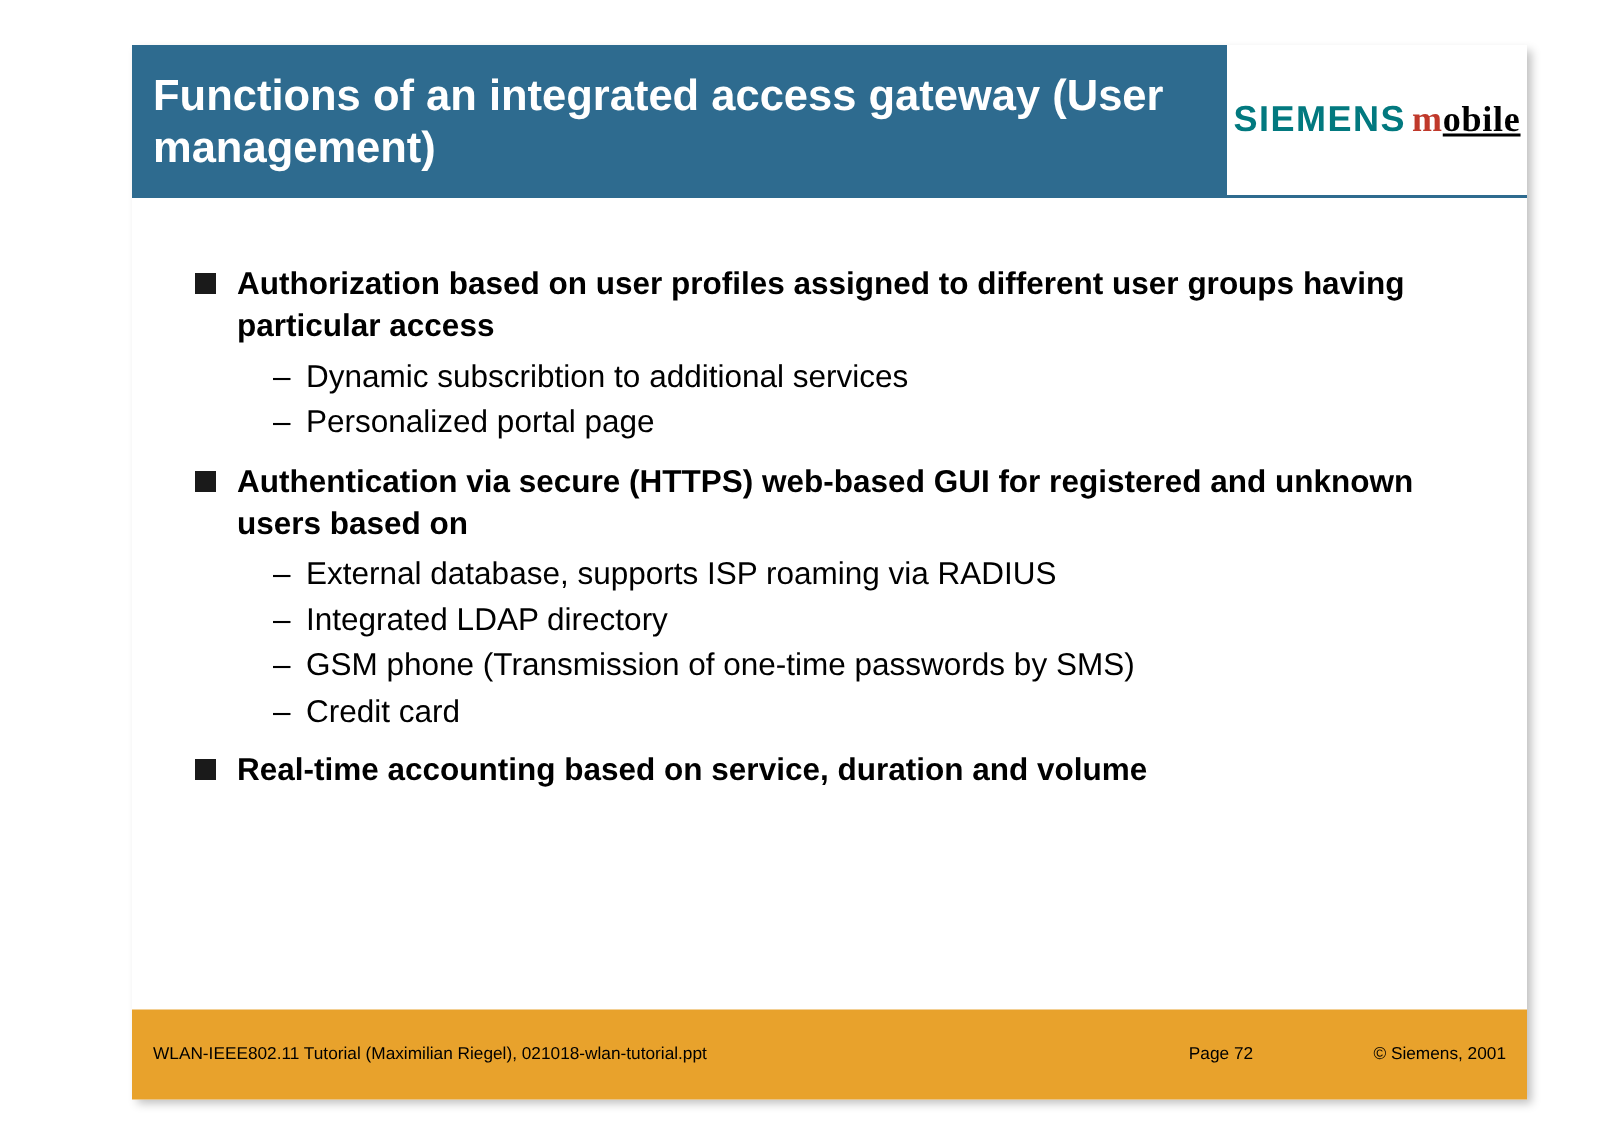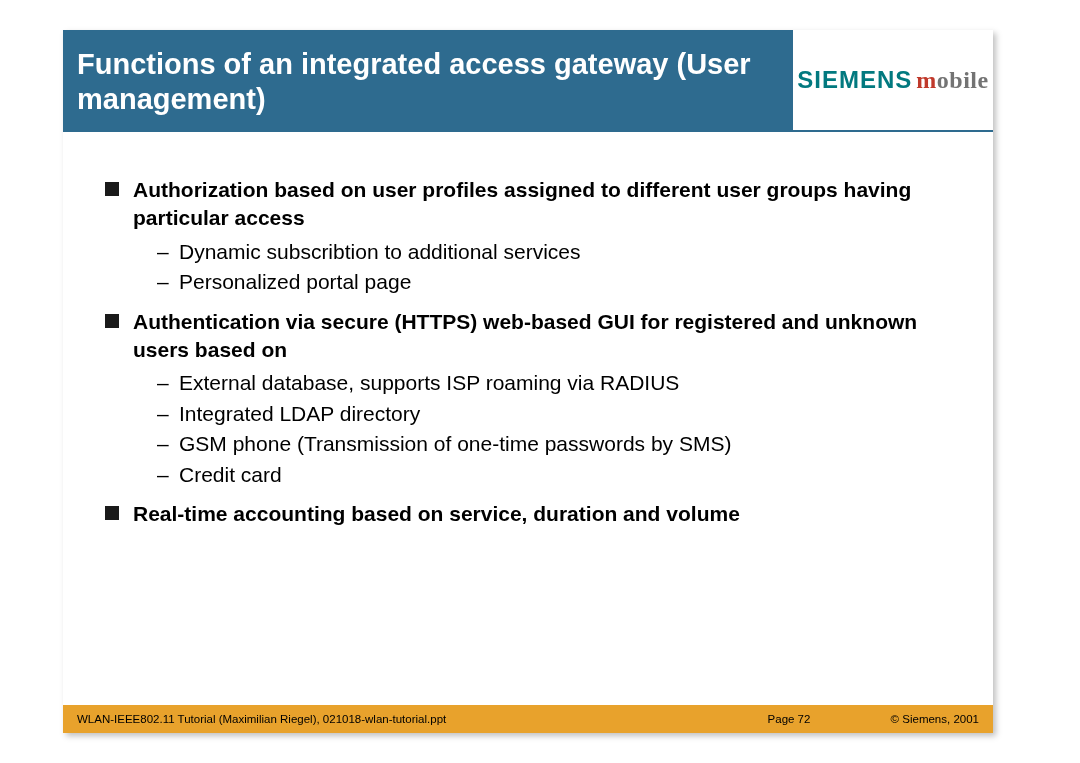--- a/index.html
+++ b/index.html
@@ -10,21 +10,21 @@
   }
   .page {
     width: 1080px;
     height: 763px;
     position: relative;
     background: #fff;
     overflow: hidden;
   }
   .slide {
     position: absolute;
-    left: 63px;
+    left: 88px;
     top: 30px;
     width: 930px;
     height: 703px;
     background: #fff;
     box-shadow: 3px 3px 6px rgba(0,0,0,0.25);
   }
   .header {
     display: flex;
     height: 100px;
     border-bottom: 2px solid #2e6b8f;
@@ -57,21 +57,21 @@
     letter-spacing: 1px;
     font-family: Arial, sans-serif;
   }
   .mobile-logo {
     font-family: Georgia, "Times New Roman", serif;
     font-weight: bold;
     font-size: 24px;
     letter-spacing: 0.5px;
   }
   .mobile-logo .m-red { color: #c0392b; }
-  .mobile-logo .rest { color: #737373; }
+  .mobile-logo .rest { color: #000000; text-decoration: underline; }
 
   .content {
     padding: 34px 30px 10px 42px;
     color: #000;
     font-size: 21px;
   }
   ul.top { list-style: none; padding: 0; margin: 0; }
   ul.top > li { position: relative; padding-left: 28px; margin-bottom: 10px; }
   ul.top > li.group { margin-top: 10px; }
   ul.top > li > .square {
@@ -108,21 +108,21 @@
     position: absolute;
     left: 0;
     right: 0;
     bottom: 0;
     height: 28px;
     background: #e8a22c;
     color: #000;
     font-size: 11.5px;
     display: flex;
     align-items: center;
-    padding: 0 14px;
+    padding: 16px 14px;
   }
   .footer .f-left { flex: 1; }
   .footer .f-page { width: 120px; text-align: center; }
   .footer .f-right { width: 130px; text-align: right; }
 </style>
 </head>
 <body>
 
 <div class="page">
   <div class="slide">

